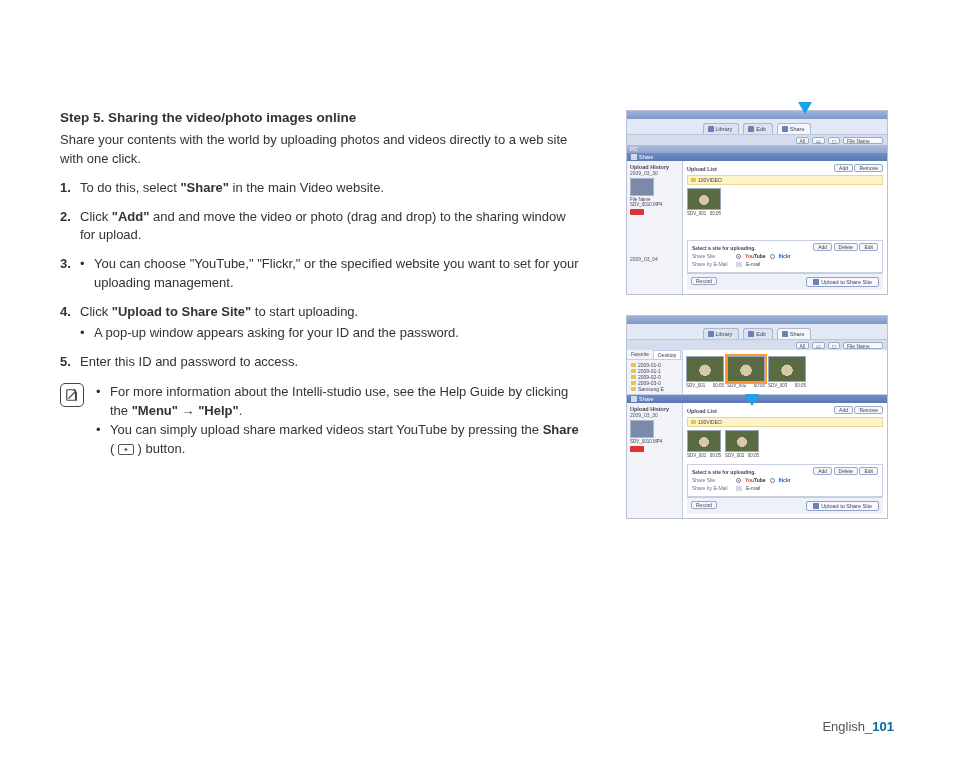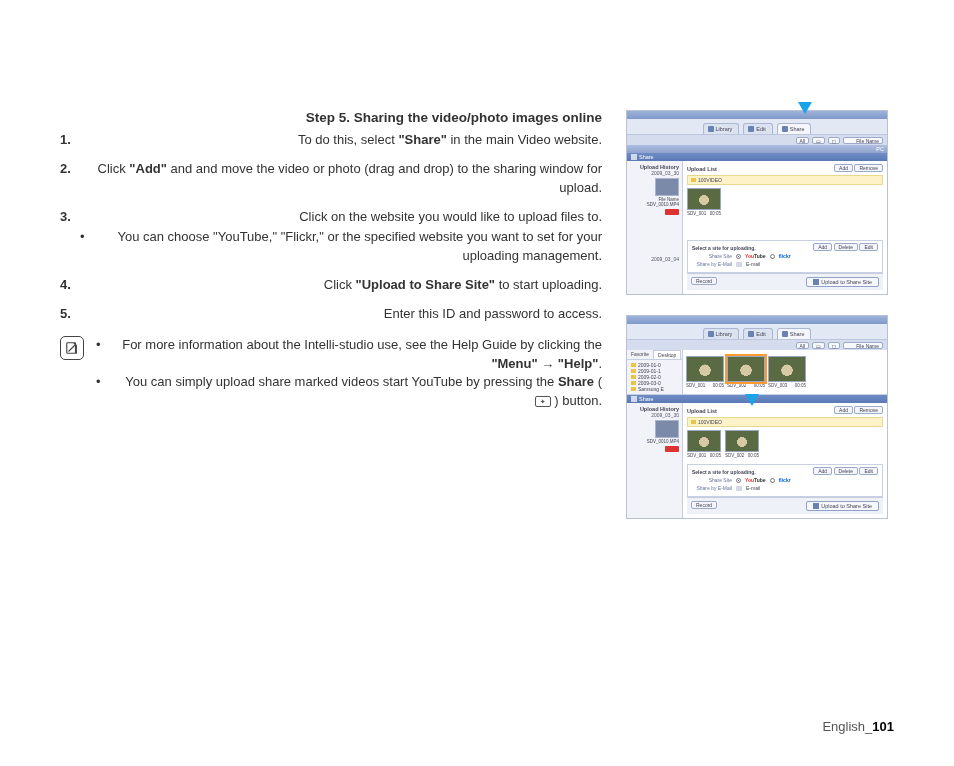--- a/index.html
+++ b/index.html
@@ -8,22 +8,21 @@
     font-size: 13px;
     color: #333;
     width: 954px;
     height: 766px;
     position: relative;
     background: #fff;
   }
   .page {
     padding: 110px 60px 40px 60px;
     display: flex;
-    gap: 24px;
-    text-align: right;
+    gap: 46px;
   }
   .left-col {
     flex: 1;
     max-width: 550px;
   }
   .right-col {
     width: 268px;
     display: flex;
     flex-direction: column;
     gap: 20px;
@@ -98,21 +97,21 @@
     line-height: 1;
     color: #555;
   }
   .footer {
     position: absolute;
     bottom: 32px;
     right: 60px;
     font-size: 13px;
     color: #555;
   }
-  .footer .pn { font-weight: bold; color: #000000; }
+  .footer .pn { font-weight: bold; color: #0369a1; }
 
   
   .mock {
     width: 262px;
     border: 1px solid #b8c1d6;
     background: #eef1f8;
     font-size: 5px;
     color: #445;
     position: relative;
   }
@@ -207,40 +206,43 @@
     display:flex; align-items:center; gap:2px;
   }
   .mock .sharehdr .ico { width:6px;height:6px; background:#fff; opacity:.7;}
 </style>
 </head>
 <body>
 
 <div class="page">
   <div class="left-col">
     <div class="step-title">Step 5. Sharing the video/photo images online</div>
+    <div class="intro">Share your contents with the world by uploading photos and videos directly to a web site with one click.</div>
 
     <ol class="steps">
       <li>
         <span class="num">1.</span>
         <span>To do this, select </span><span class="bold">"Share"</span><span> in the main Video website.</span>
       </li>
       <li>
         <span class="num">2.</span>
         <span>Click </span><span class="bold">"Add"</span><span> and and move the video or photo (drag and drop) to the sharing window for upload.</span>
       </li>
       <li>
         <span class="num">3.</span>
-        <span>Click on the website you would like to upload files to.</span>
         <ul class="sub">
             <li>You can choose "YouTube," "Flickr," or the specified website you want to set for your uploading management.</li>
           </ul>
       </li>
       <li>
         <span class="num">4.</span>
         <span>Click </span><span class="bold">"Upload to Share Site"</span><span> to start uploading.</span>
+        <ul class="sub">
+            <li>A pop-up window appears asking for your ID and the password.</li>
+          </ul>
       </li>
       <li>
         <span class="num">5.</span>
         <span>Enter this ID and password to access.</span>
       </li>
     </ol>
 
     <div class="note-row">
       <div class="note-icon">
         <svg viewBox="0 0 16 16">

